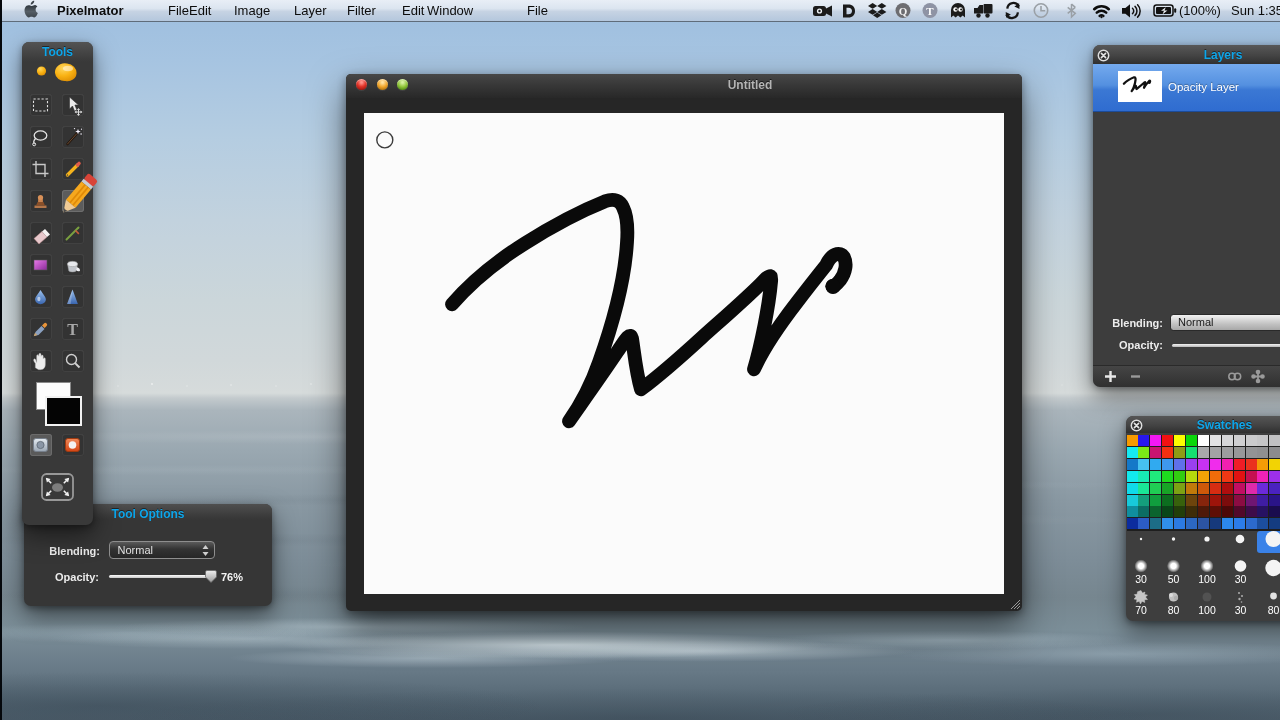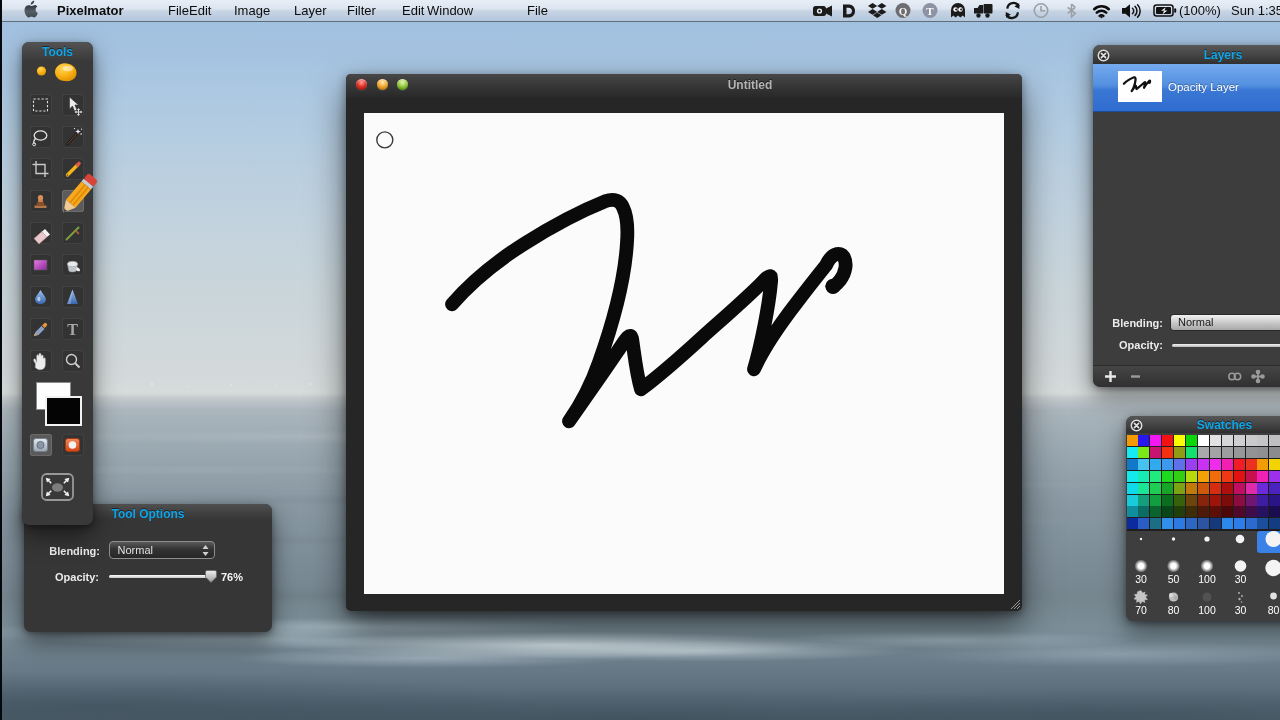--- a/index.html
+++ b/index.html
@@ -337,21 +337,21 @@
         <ellipse cx="16.5" cy="14.5" rx="5.5" ry="4.2" fill="#9a9a9a" opacity=".7"></ellipse>
         <g stroke="#f0f0f0" stroke-width="1.6" fill="#f0f0f0">
           <path d="M6 6 l4.2 4.2 M27 6 l-4.2 4.2 M6 22 l4.2-4.2 M27 22 l-4.2-4.2"></path>
           <path d="M4.8 4.8 l4.8 1.1 -3.7 3.7z" stroke="none"></path>
           <path d="M28.2 4.8 l-1.1 4.8 -3.7-3.7z" stroke="none"></path>
           <path d="M4.8 23.2 l1.1-4.8 3.7 3.7z" stroke="none"></path>
           <path d="M28.2 23.2 l-4.8-1.1 3.7-3.7z" stroke="none"></path>
         </g>
       </svg>
     </div>
-<div class="panel" style="left:24px;top:504px;width:248px;height:128px;background:#363636;">
+<div class="panel" style="left:24px;top:504px;width:248px;height:102px;background:#363636;">
       <div class="ptitle" style="height:16px;background:linear-gradient(180deg,#4f4f4f,#3a3a3a 80%,#363636);"></div>
       <div class="ptext" style="left:0;top:2.5px;width:248px;text-align:center;">Tool Options</div>
       <div class="abs" style="right:172px;top:41px;font-size:11px;font-weight:bold;color:#ececec;">Blending:</div>
       <div class="abs" style="left:84.5px;top:37px;width:96px;height:16px;border-radius:4px;border:1px solid #8e8e8e;background:linear-gradient(180deg,#5a5a5a,#333 45%,#262626);font-size:11px;color:#e0e0e0;line-height:16px;padding-left:8px;box-sizing:content-box;">Normal<svg class="abs" style="right:5px;top:3px" width="7" height="11" viewBox="0 0 7 11">
           <path d="M3.5 0 L6.5 4 H0.5z" fill="#cfcfcf"></path>
           <path d="M3.5 11 L6.5 7 H0.5z" fill="#cfcfcf"></path>
         </svg></div>
       <div class="abs" style="right:173px;top:67px;font-size:11px;font-weight:bold;color:#ececec;">Opacity:</div>
       <div class="abs" style="left:84.5px;top:71px;width:100px;height:2.5px;background:linear-gradient(180deg,#fdfdfd,#c8c8c8);border-radius:2px;"></div>
       <svg class="abs" style="left:181px;top:66px" width="12" height="13" viewBox="0 0 12 13">

